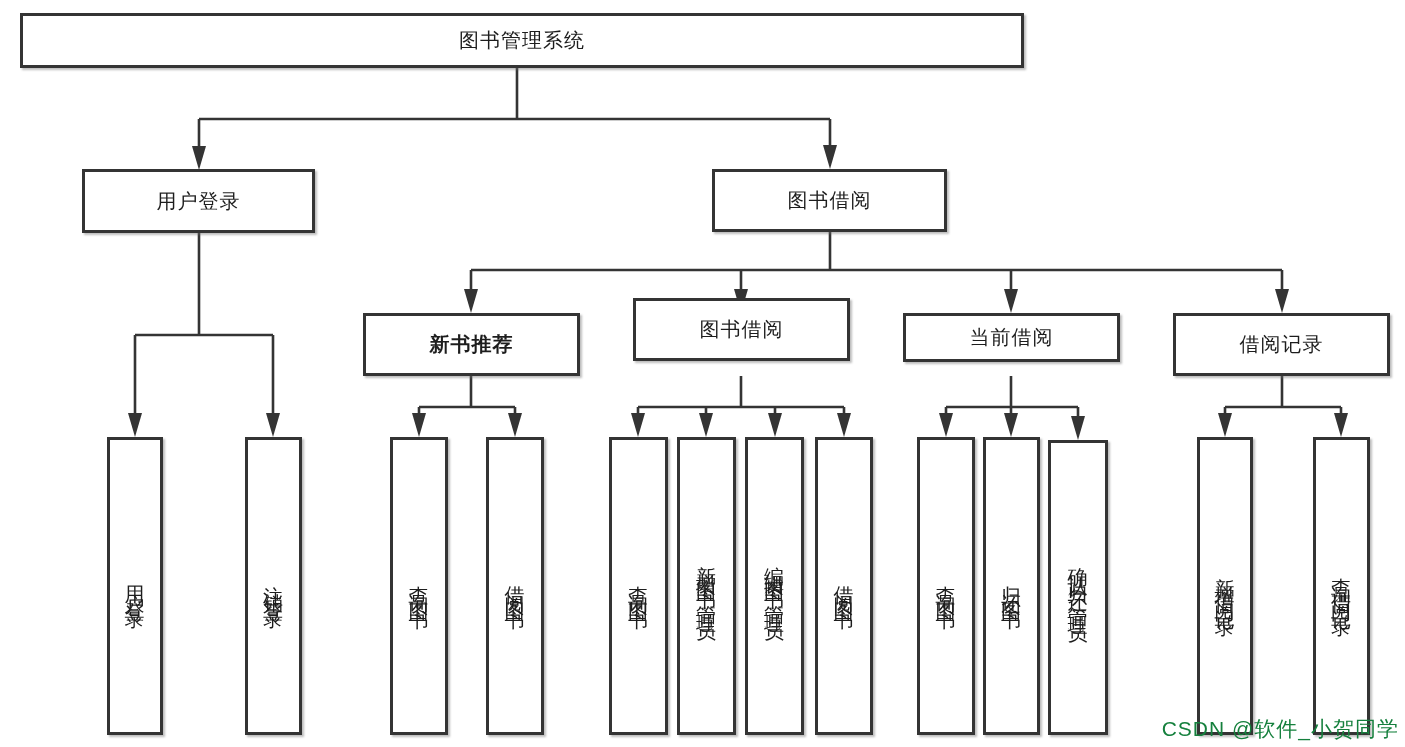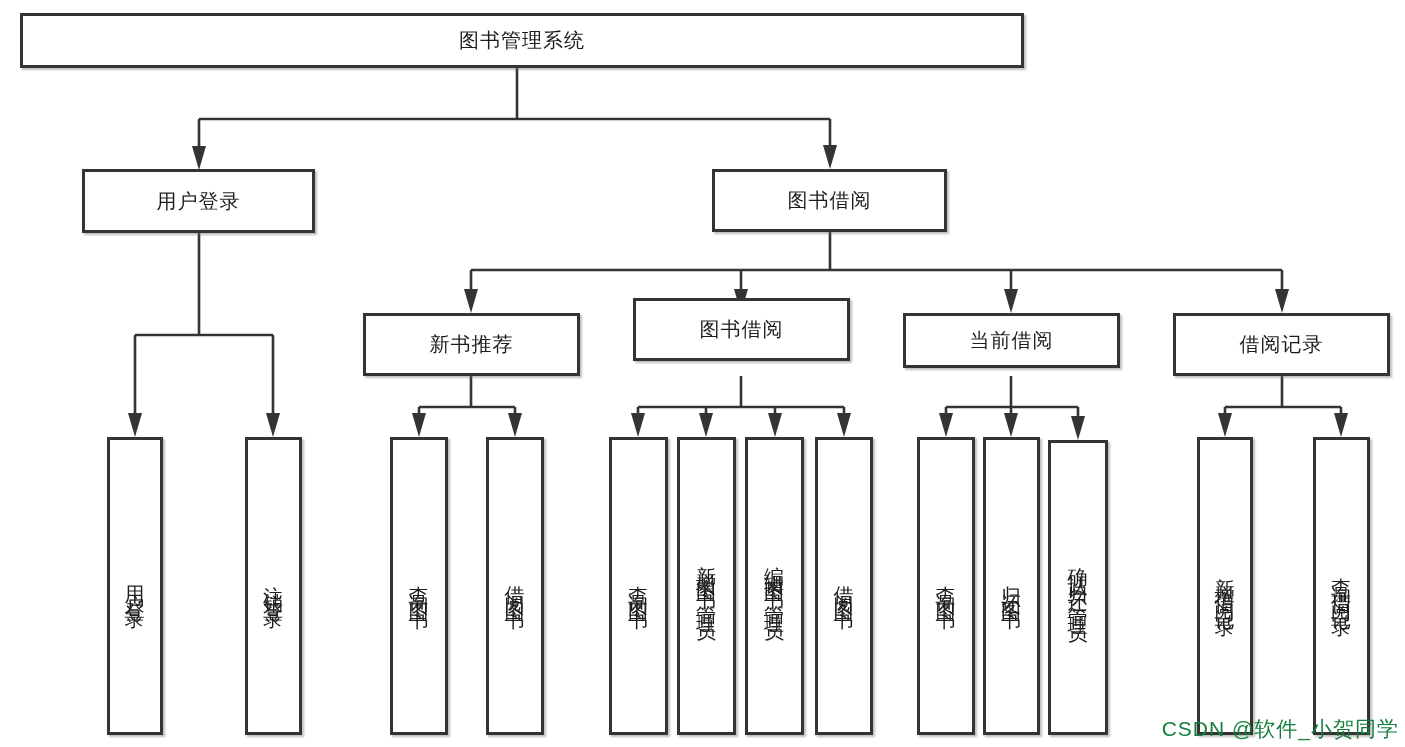--- a/index.html
+++ b/index.html
@@ -116,27 +116,27 @@
     <span>图书管理系统</span>
   </div>
 
   <div class="hbox" style="left:82px; top:169px; width:233px; height:64px;">
     <span>用户登录</span>
   </div>
   <div class="hbox" style="left:712px; top:169px; width:235px; height:63px;">
     <span>图书借阅</span>
   </div>
 
-  <div class="hbox" style="left:363px; top:313px; width:217px; height:63px;">
+  <div class="hbox" style="left:363px; top:313px; width:217px; height:63px;font-weight:bold;">
     <span>新书推荐</span>
   </div>
   <div class="hbox" style="left:633px; top:298px; width:217px; height:63px;">
     <span>图书借阅</span>
   </div>
-  <div class="hbox" style="left:903px; top:313px; width:217px; height:55px;">
+  <div class="hbox" style="left:903px; top:313px; width:217px; height:49px;">
     <span>当前借阅</span>
   </div>
   <div class="hbox" style="left:1173px; top:313px; width:217px; height:63px;">
     <span>借阅记录</span>
   </div>
 
   <div class="vbox" style="left:107px; width:56px;">
     <span class="vtext">用户登录</span>
   </div>
   <div class="vbox" style="left:245px; width:57px;">

